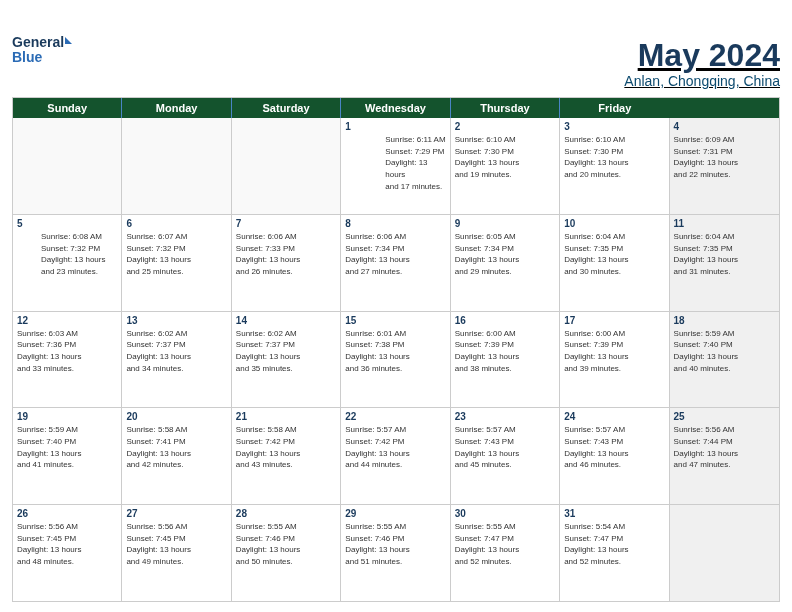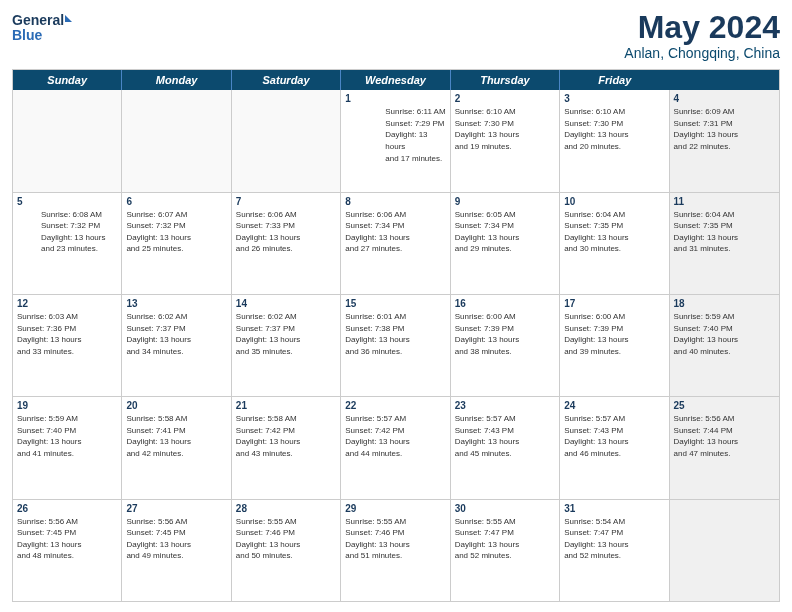--- a/index.html
+++ b/index.html
@@ -13,52 +13,53 @@
     .page {
       width: 792px;
       height: 612px;
       padding: 10px 12px;
       display: flex;
       flex-direction: column;
     }
     .header {
       display: flex;
       justify-content: space-between;
-      align-items: flex-start;
+      align-items: center;
       margin-bottom: 8px;
+      text-decoration: underline;
     }
     .logo {
       display: flex;
       align-items: center;
       gap: 4px;
     }
     .title-block {
       text-align: right;
+      margin-top: 28px;
     }
     .main-title {
       font-size: 32px;
       font-weight: bold;
       color: #1a3a5c;
       line-height: 1.1;
     }
     .subtitle {
       font-size: 14px;
       color: #0c4a6e;
     }
     .calendar {
       flex: 1;
       display: flex;
       flex-direction: column;
       border: 1px solid #ccc;
     }
     .cal-header {
       display: grid;
       grid-template-columns: repeat(7, 1fr);
-      background: #0c4a6e;
-      font-style: italic;
+      background: #14532d;
     }
     .cal-header-cell {
       color: #fff;
       font-size: 11px;
       font-weight: bold;
       text-align: center;
       padding: 4px 2px;
       border-right: 1px solid #4a85c5;
     }
     .cal-header-cell:last-child { border-right: none; }

